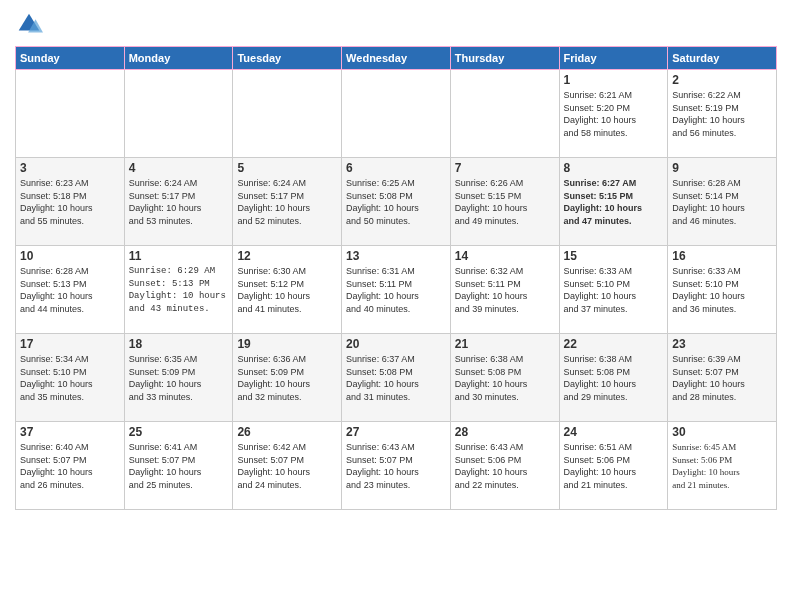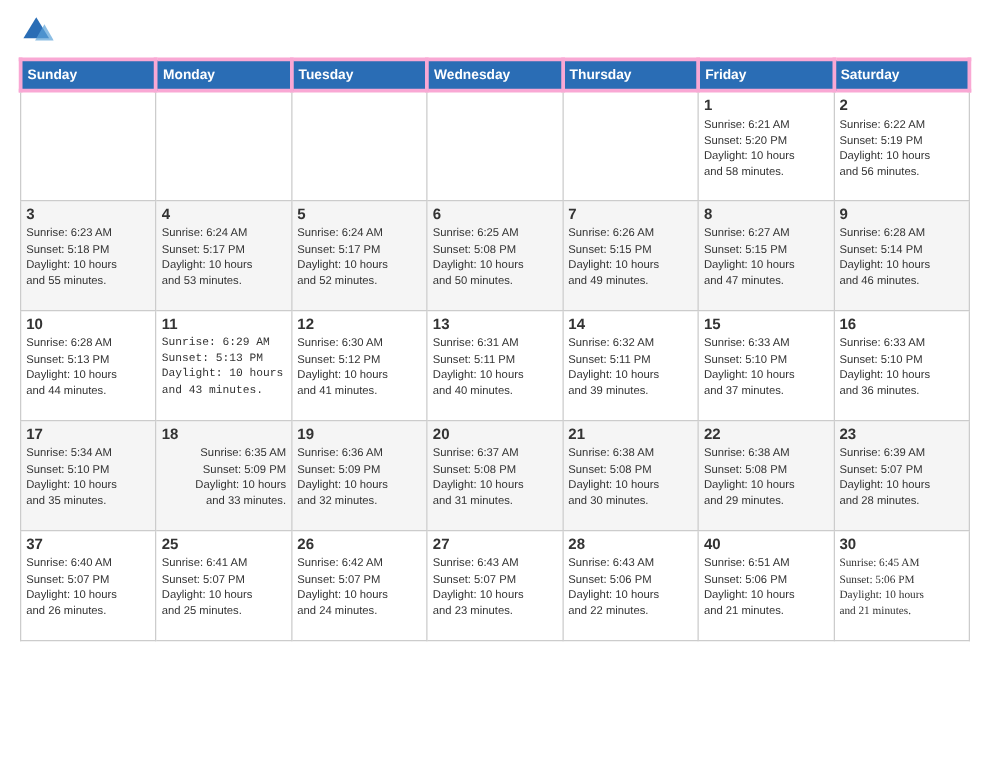--- a/index.html
+++ b/index.html
@@ -55,21 +55,21 @@
       border-collapse: collapse;
       table-layout: fixed;
     }
     .calendar thead th {
       background: #2a6db5;
       color: #fff;
       font-size: 11px;
       font-weight: bold;
       padding: 5px 4px;
       text-align: left;
-      border: 3px solid #f9a8d4;
+      border: 1px solid #f9a8d4;
     }
     .calendar tbody td {
       vertical-align: top;
       border: 1px solid #ccc;
       padding: 3px 4px;
       height: 88px;
       font-size: 9.5px;
       color: #333;
       background: #fff;
     }
@@ -175,21 +175,21 @@
           </td>
           <td>
             <span class="day-number">7</span>
             <div class="day-info" style="white-space: pre-line;">Sunrise: 6:26 AM
 Sunset: 5:15 PM
 Daylight: 10 hours
 and 49 minutes.</div>
           </td>
           <td>
             <span class="day-number">8</span>
-            <div class="day-info" style="white-space: pre-line;">Sunrise: 6:27 AM
+            <div class="day-info" style="white-space: pre-line; font-weight: bold;">Sunrise: 6:27 AM
 Sunset: 5:15 PM
 Daylight: 10 hours
 and 47 minutes.</div>
           </td>
           <td>
             <span class="day-number">9</span>
             <div class="day-info" style="white-space: pre-line;">Sunrise: 6:28 AM
 Sunset: 5:14 PM
 Daylight: 10 hours
 and 46 minutes.</div>
@@ -249,21 +249,21 @@
         <tr>
           <td>
             <span class="day-number">17</span>
             <div class="day-info" style="white-space: pre-line;">Sunrise: 5:34 AM
 Sunset: 5:10 PM
 Daylight: 10 hours
 and 35 minutes.</div>
           </td>
           <td>
             <span class="day-number">18</span>
-            <div class="day-info" style="white-space: pre-line; text-align: right;">Sunrise: 6:35 AM
+            <div class="day-info" style="white-space: pre-line;">Sunrise: 6:35 AM
 Sunset: 5:09 PM
 Daylight: 10 hours
 and 33 minutes.</div>
           </td>
           <td>
             <span class="day-number">19</span>
             <div class="day-info" style="white-space: pre-line;">Sunrise: 6:36 AM
 Sunset: 5:09 PM
 Daylight: 10 hours
 and 32 minutes.</div>
@@ -327,21 +327,21 @@
 and 23 minutes.</div>
           </td>
           <td>
             <span class="day-number">28</span>
             <div class="day-info" style="white-space: pre-line;">Sunrise: 6:43 AM
 Sunset: 5:06 PM
 Daylight: 10 hours
 and 22 minutes.</div>
           </td>
           <td>
-            <span class="day-number">40</span>
+            <span class="day-number">24</span>
             <div class="day-info" style="white-space: pre-line;">Sunrise: 6:51 AM
 Sunset: 5:06 PM
 Daylight: 10 hours
 and 21 minutes.</div>
           </td>
           <td>
             <span class="day-number">30</span>
             <div class="day-info" style="white-space: pre-line; font-family: Liberation Serif, serif;">Sunrise: 6:45 AM
 Sunset: 5:06 PM
 Daylight: 10 hours

